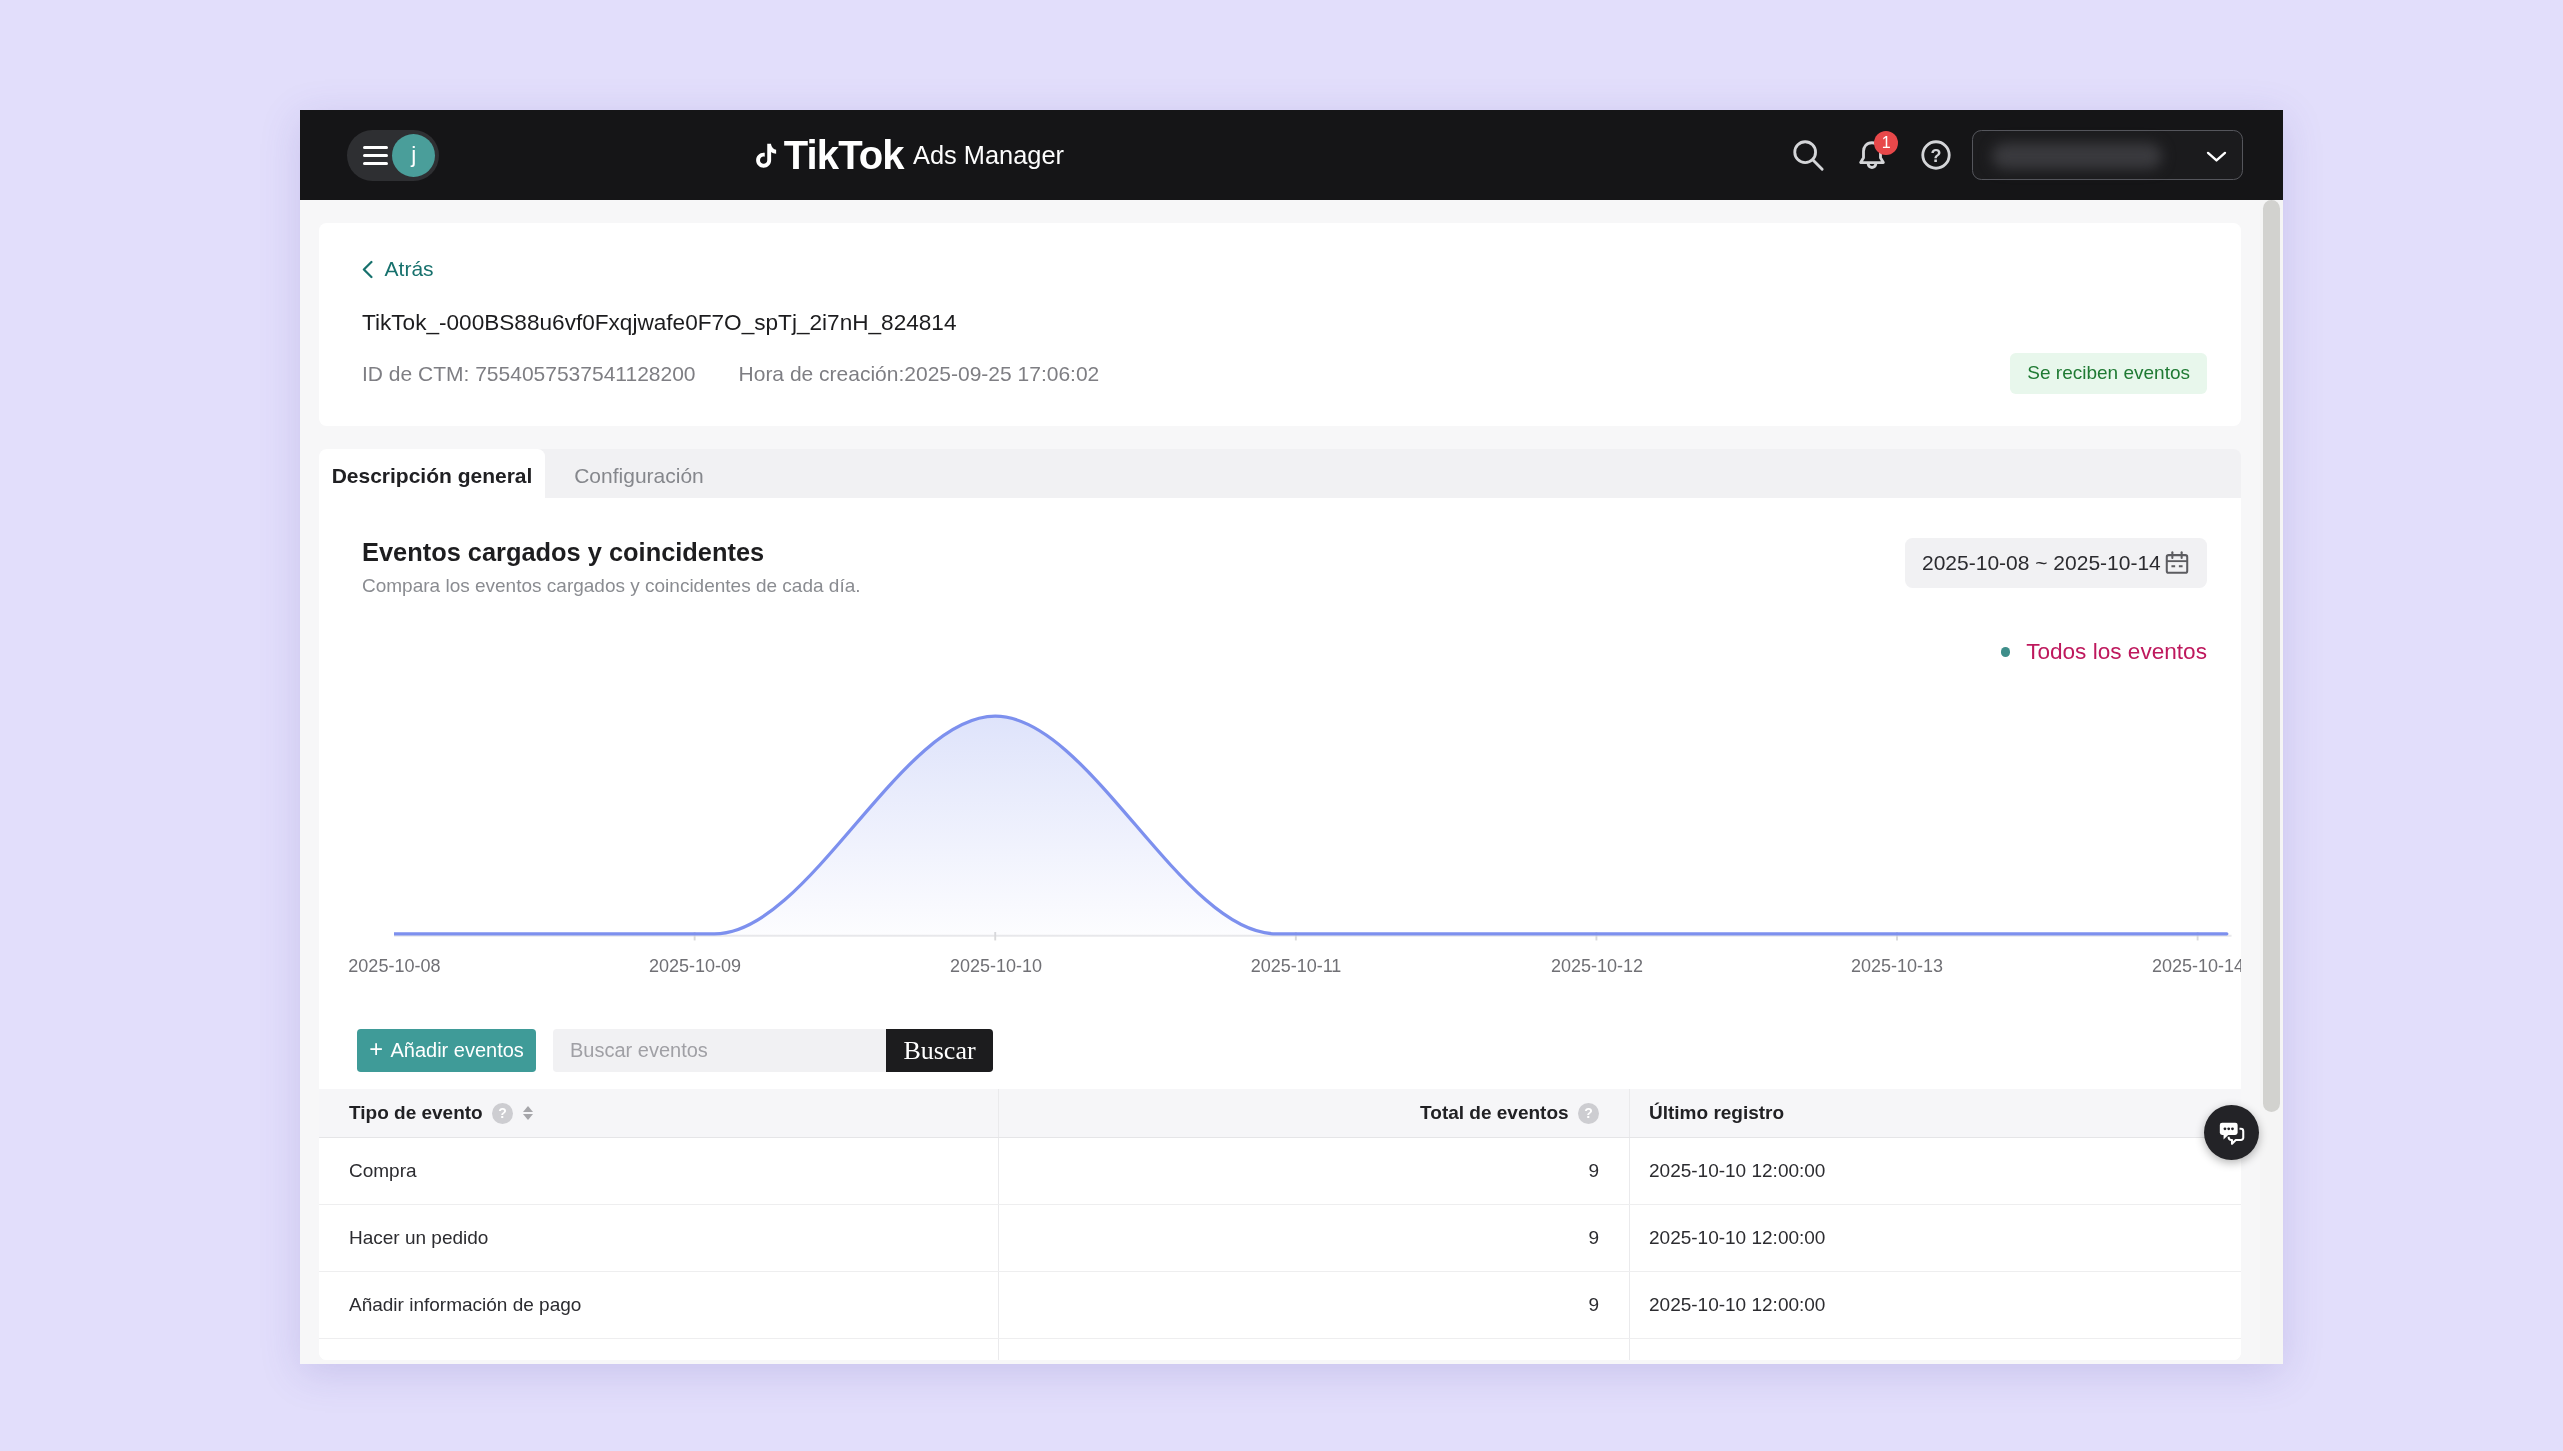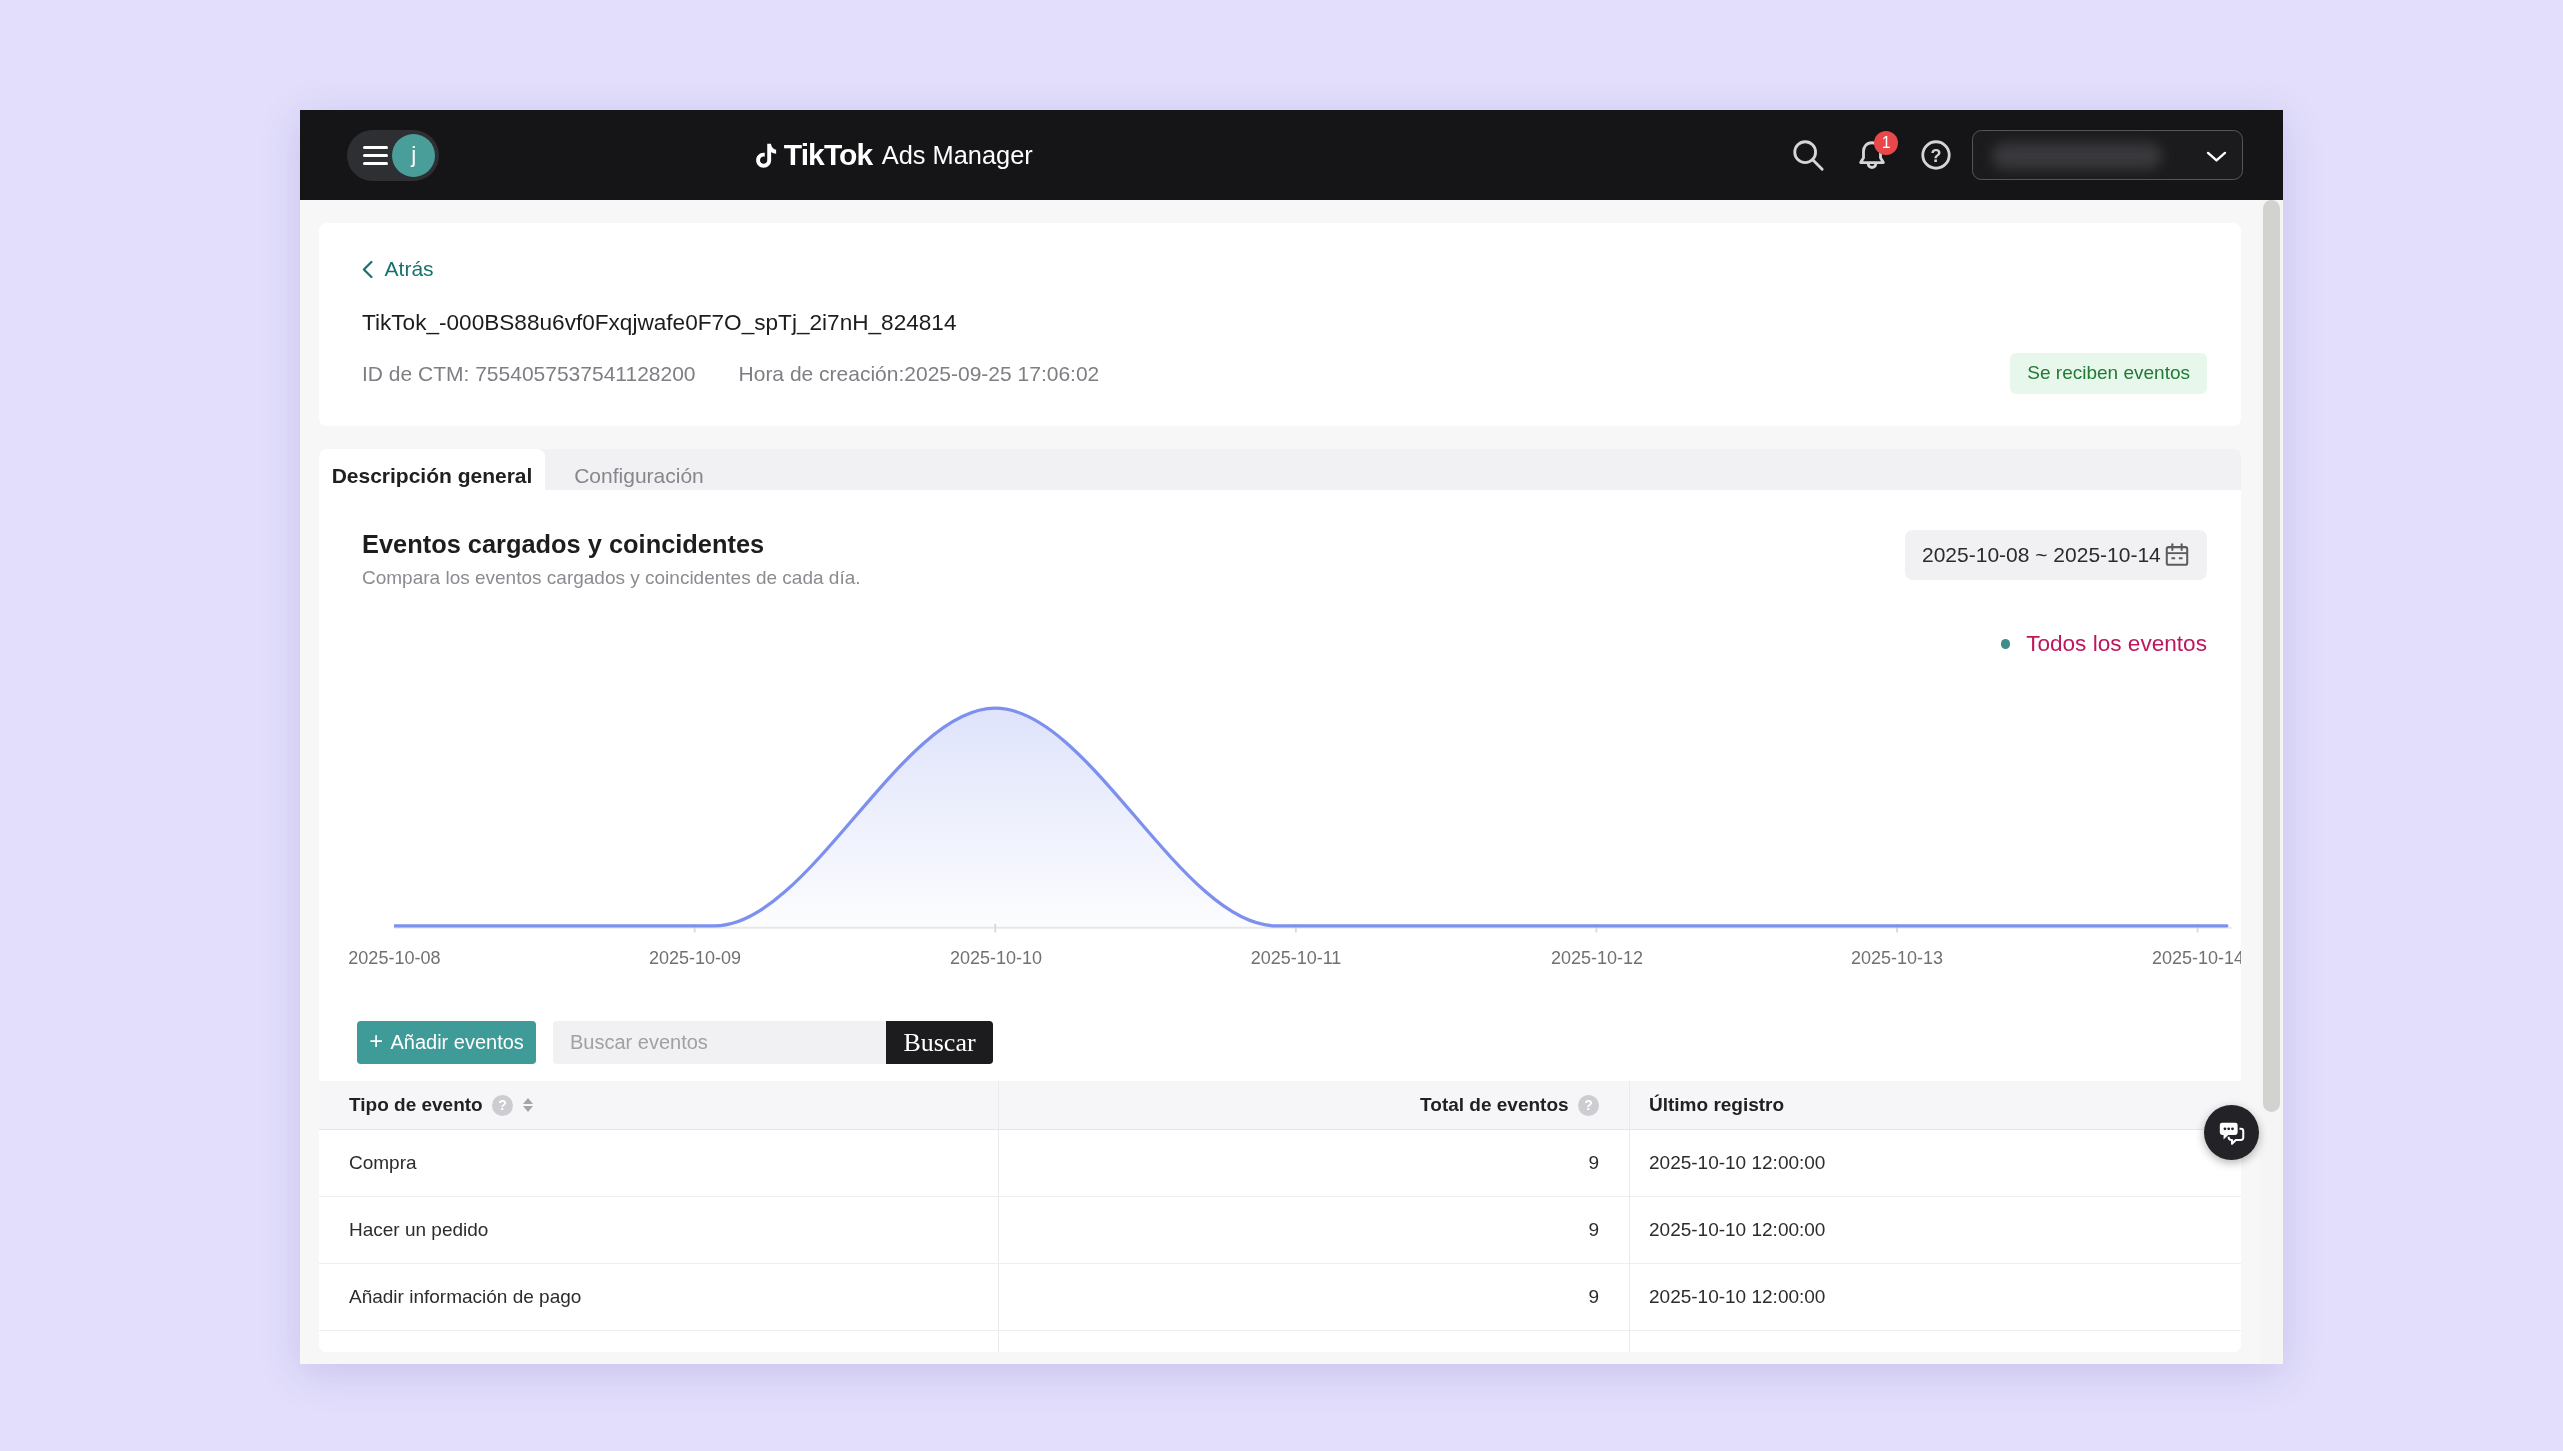--- a/index.html
+++ b/index.html
@@ -8,21 +8,21 @@
   .window { position:absolute; left:300px; top:110px; width:1983px; height:1254px; background:#f7f7f8; box-shadow:0 9.4px 38px rgba(90,80,170,.18); }
 
   
   .navbar { position:absolute; left:0; top:0; width:1983px; height:90px; background:#151517; }
   .menu-pill { position:absolute; left:47px; top:20px; width:92px; height:51px; background:#2e2f32; border-radius:25.4px; }
   .hamburger { position:absolute; left:16px; top:16px; width:25.4px; height:19px; display:flex; flex-direction:column; justify-content:space-between; }
   .hamburger i { display:block; height:3.3px; background:#fff; border-radius:1.9px; }
   .avatar { position:absolute; right:3.8px; top:3.8px; width:43px; height:43px; border-radius:50%; background:#4a9e9a; color:#fff; font-size:22.6px; display:flex; align-items:center; justify-content:center; }
   .brand { position:absolute; left:450px; top:0; height:90px; display:flex; align-items:center; color:#fff; }
   .brand .note { width:30px; height:34px; margin-right:3.8px; }
-  .brand .b1 { font-size:30px; font-weight:700; letter-spacing:-0.9px; }
+  .brand .b1 { font-size:40px; font-weight:700; letter-spacing:-0.9px; }
   .brand .b2 { font-size:25.4px; font-weight:400; margin-left:9.4px; color:#fdfdfd; }
   .nav-links { position:absolute; left:754px; top:0; height:90px; display:flex; align-items:center; gap:43px; }
   .nav-item { font-size:25.4px; color:#8f9095; position:relative; cursor:pointer; }
   .nav-item.active { color:#ffffff; font-weight:600; }
   .nav-item.active::after { content:""; position:absolute; left:-5.7px; right:-5.7px; bottom:-13px; height:4.7px; background:#2ea6a2; border-radius:2.8px; }
   .nav-icons { position:absolute; right:330px; top:0; height:90px; display:flex; align-items:center; gap:30px; }
   .nicon { width:34px; height:34px; position:relative; }
   .bell-badge { position:absolute; right:-9.4px; top:-7.5px; min-width:24.5px; height:24.5px; border-radius:12.3px; background:#e8484a; color:#fff; font-size:16px; display:flex; align-items:center; justify-content:center; padding:0 4.7px; }
   .account-box { position:absolute; right:40px; top:20px; width:271px; height:50px; background:#1b1b1d; border:1.4px solid #55565c; border-radius:9.4px; }
   .account-blur { position:absolute; left:19px; top:12.3px; width:170px; height:25.4px; background:#3a3a3e; border-radius:13px; filter:blur(6.6px); }
@@ -39,21 +39,21 @@
   .meta-row { position:absolute; left:43px; top:139px; display:flex; gap:43px; font-size:21px; color:#7e7e83; }
   .status-badge { position:absolute; right:34px; top:130px; background:#e8f7ec; color:#1f7a33; font-size:19px; padding:9.4px 17px; border-radius:5.7px; }
 
   
   .tabs { position:absolute; left:19px; top:339px; width:1922px; height:53px; background:#f1f1f3; border-radius:7.5px 7.5px 0 0; display:flex; }
   .tab { height:53px; display:flex; align-items:center; justify-content:center; font-size:21px; cursor:pointer; }
   .tab.active { width:226px; background:#fff; border-radius:7.5px 7.5px 0 0; font-weight:700; color:#202023; }
   .tab.inactive { width:188px; color:#85878c; }
 
   
-  .main-card { position:absolute; left:19px; top:380px; width:1922px; height:862px; background:#fff; border-radius:0 0 7.5px 7.5px; overflow:hidden; }
+  .main-card { position:absolute; left:19px; top:388px; width:1922px; height:862px; background:#fff; border-radius:0 0 7.5px 7.5px; overflow:hidden; }
   .section-title { position:absolute; left:43px; top:40px; font-size:25.4px; font-weight:700; color:#1d1d1f; }
   .section-sub { position:absolute; left:43px; top:77px; font-size:19px; color:#8a8c91; }
   .date-picker { position:absolute; right:34px; top:40px; width:302px; height:50px; background:#f1f1f3; border-radius:7.5px; display:flex; align-items:center; justify-content:space-between; padding:0 17px; font-size:21px; color:#2b2b2f; cursor:pointer; }
   .legend { position:absolute; right:34px; top:141px; display:flex; align-items:center; gap:16px; font-size:22.6px; color:#be185d; }
   .legend-dot { width:9.4px; height:9.4px; border-radius:50%; background:#3e8e8a; }
   .chart { position:absolute; left:75px; top:205px; width:1847px; height:245px; }
   .x-label { position:absolute; top:458px; width:132px; text-align:center; font-size:18px; color:#707075; }
 
   
   .add-btn { position:absolute; left:38px; top:531px; width:179px; height:43px; background:#3f9b98; color:#fff; font-size:20px; border:none; border-radius:3.8px; display:flex; align-items:center; justify-content:center; gap:7.5px; cursor:pointer; }

